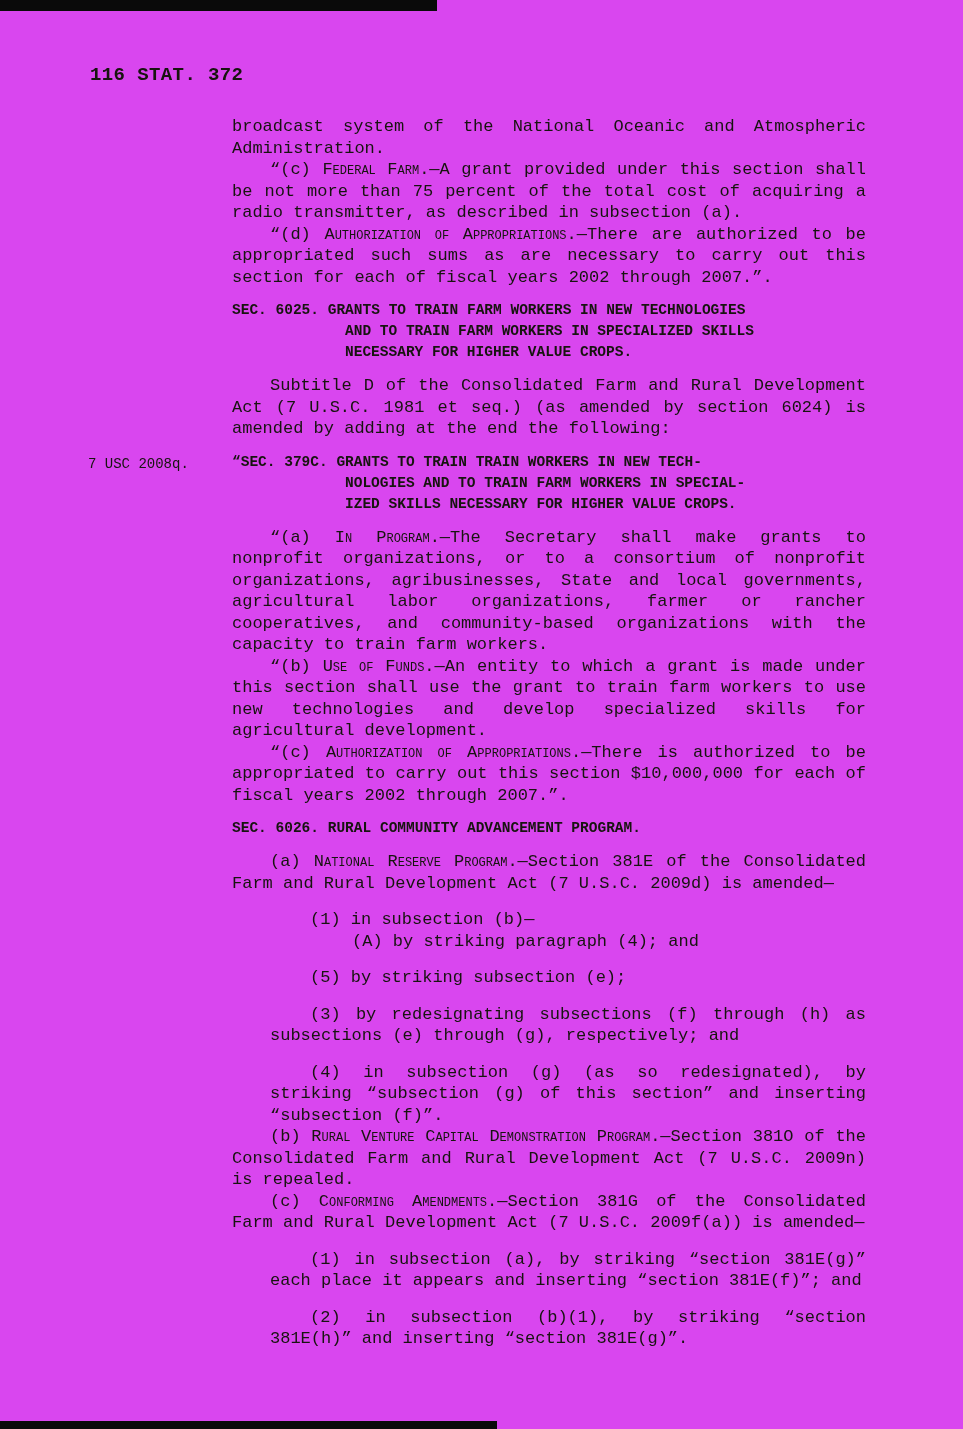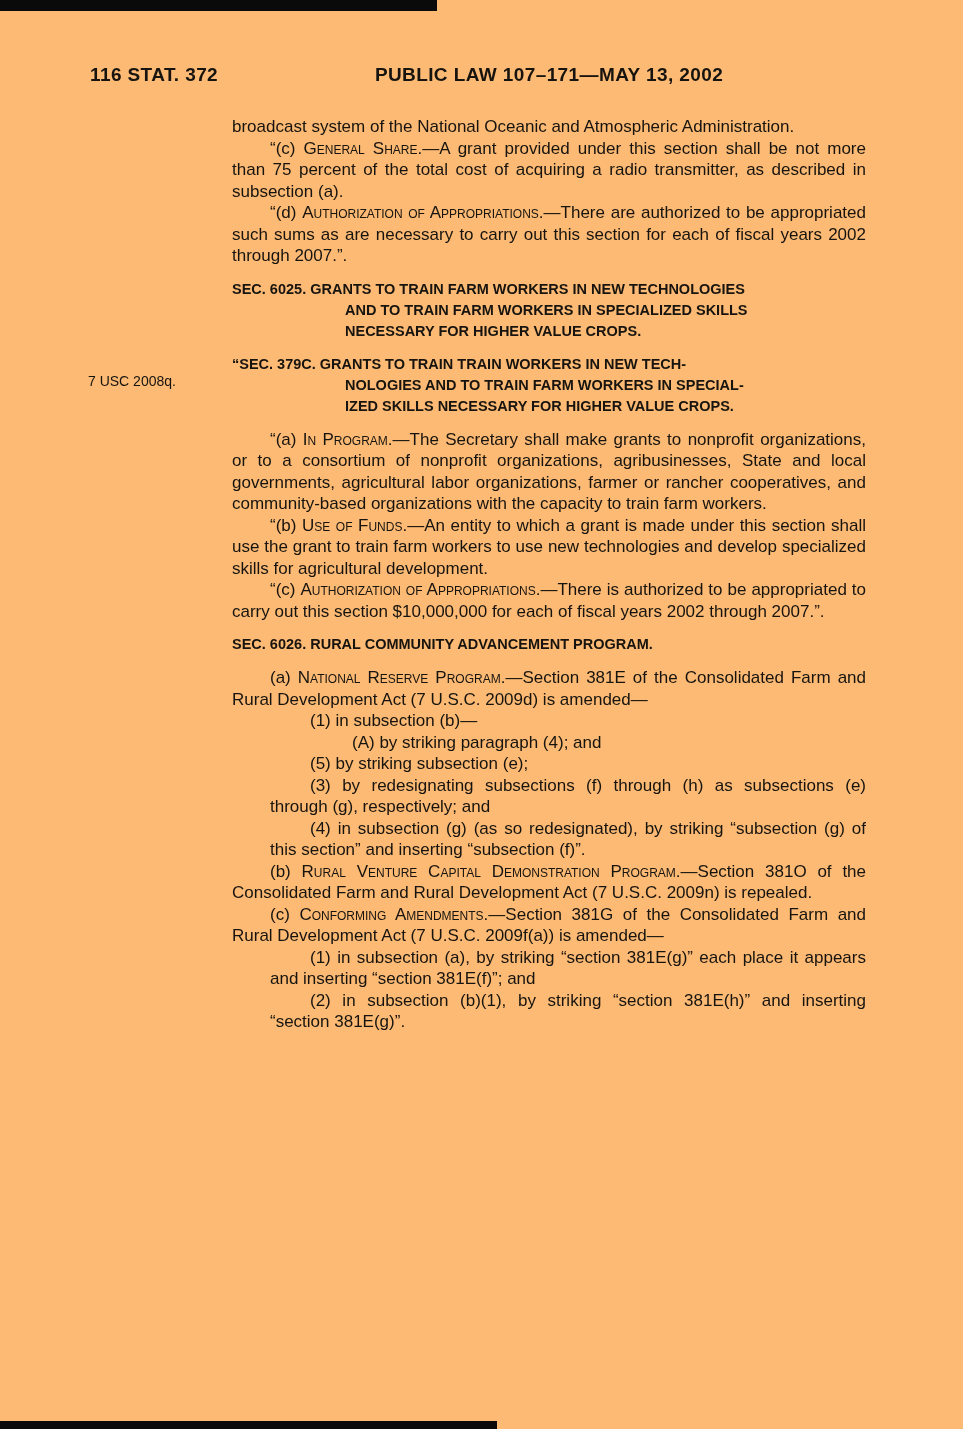--- a/index.html
+++ b/index.html
@@ -1,22 +1,22 @@
 <!DOCTYPE html>
 <html lang="en"><head>
 <meta charset="utf-8">
 <style>
   * { margin: 0; padding: 0; box-sizing: border-box; }
   html, body { background: #e9e8e4; }
   .page {
     position: relative;
     width: 963px;
     height: 1429px;
-    background: #fdba74;
-    font-family: Liberation Sans, sans-serif;
+    background: #d946ef;
+    font-family: Liberation Mono, monospace;
     color: #17140f;
     overflow: hidden;
   }
   .scan-bar { position: absolute; background: #0a0a0a; }
   .scan-bar.top { left: 0; top: 0; width: 437px; height: 11px; }
   .scan-bar.bottom { left: 0; bottom: 0; width: 497px; height: 8px; }
 
   .page-header { position: absolute; top: 64px; left: 0; width: 100%; height: 28px; }
   .stat-number {
     position: absolute; left: 90px; top: 0;
@@ -26,61 +26,61 @@
     position: absolute; left: 232px; top: 0; width: 634px;
     text-align: center; font-weight: bold; font-size: 19px; letter-spacing: 0.4px;
   }
 
   .content {
     position: absolute; left: 232px; top: 110px; width: 634px;
     font-size: 17px; line-height: 21.5px; text-align: justify;
   }
   .para { text-indent: 38px; }
   .para-flush { text-indent: 0; margin-top: 6px; }
-  .item1 { padding-left: 38px; text-indent: 40px; }
+  .item1 { padding-left: 38px; text-indent: 40px; margin-top: 15px; }
   .item2 { padding-left: 38px; text-indent: 82px; }
 
   .sec-heading {
     position: relative;
     font-weight: bold; font-size: 14.5px; line-height: 21px;
     white-space: pre-wrap;
     padding-left: 113px; text-indent: -113px;
     text-align: left;
     margin: 12px 0 12px 0;
   }
   .sc { font-variant: small-caps; }
   .margin-note {
-    position: absolute; left: -144px; top: 18px; width: 130px;
+    position: absolute; left: -144px; top: 3px; width: 130px;
     font-weight: normal; font-size: 14px; line-height: 18px;
     white-space: normal; text-indent: 0; text-align: left;
   }
 </style>
 </head>
 <body>
 
 <div class="page">
 
   <div class="scan-bar top"></div>
   <div class="scan-bar bottom"></div>
 
   <header class="page-header">
     <div class="stat-number">116 STAT. 372</div>
-    <div class="law-title">PUBLIC LAW 107–171—MAY 13, 2002</div>
   </header>
 
   <main class="content">
 
     <p class="para-flush"><span>broadcast system of the National Oceanic and Atmospheric Administration.</span></p>
-    <p class="para"><span>“(c) </span><span class="sc">General Share</span><span>.—A grant provided under this section shall be not more than 75 percent of the total cost of acquiring a radio transmitter, as described in subsection (a).</span></p>
+    <p class="para"><span>“(c) </span><span class="sc">Federal Farm</span><span>.—A grant provided under this section shall be not more than 75 percent of the total cost of acquiring a radio transmitter, as described in subsection (a).</span></p>
     <p class="para"><span>“(d) </span><span class="sc">Authorization of Appropriations</span><span>.—There are authorized to be appropriated such sums as are necessary to carry out this section for each of fiscal years 2002 through 2007.”.</span></p>
 
     <h2 class="sec-heading"><span>SEC. 6025. GRANTS TO TRAIN FARM WORKERS IN NEW TECHNOLOGIES
 AND TO TRAIN FARM WORKERS IN SPECIALIZED SKILLS
 NECESSARY FOR HIGHER VALUE CROPS.</span></h2>
 
+    <p class="para"><span>Subtitle D of the Consolidated Farm and Rural Development Act (7 U.S.C. 1981 et seq.) (as amended by section 6024) is amended by adding at the end the following:</span></p>
 
     <h2 class="sec-heading"><span class="margin-note">7 USC 2008q.</span><span>“SEC. 379C. GRANTS TO TRAIN TRAIN WORKERS IN NEW TECH-
 NOLOGIES AND TO TRAIN FARM WORKERS IN SPECIAL-
 IZED SKILLS NECESSARY FOR HIGHER VALUE CROPS.</span></h2>
 
     <p class="para"><span>“(a) </span><span class="sc">In Program</span><span>.—The Secretary shall make grants to nonprofit organizations, or to a consortium of nonprofit organizations, agribusinesses, State and local governments, agricultural labor organizations, farmer or rancher cooperatives, and community-based organizations with the capacity to train farm workers.</span></p>
     <p class="para"><span>“(b) </span><span class="sc">Use of Funds</span><span>.—An entity to which a grant is made under this section shall use the grant to train farm workers to use new technologies and develop specialized skills for agricultural development.</span></p>
     <p class="para"><span>“(c) </span><span class="sc">Authorization of Appropriations</span><span>.—There is authorized to be appropriated to carry out this section $10,000,000 for each of fiscal years 2002 through 2007.”.</span></p>
 
     <h2 class="sec-heading"><span>SEC. 6026. RURAL COMMUNITY ADVANCEMENT PROGRAM.</span></h2>

